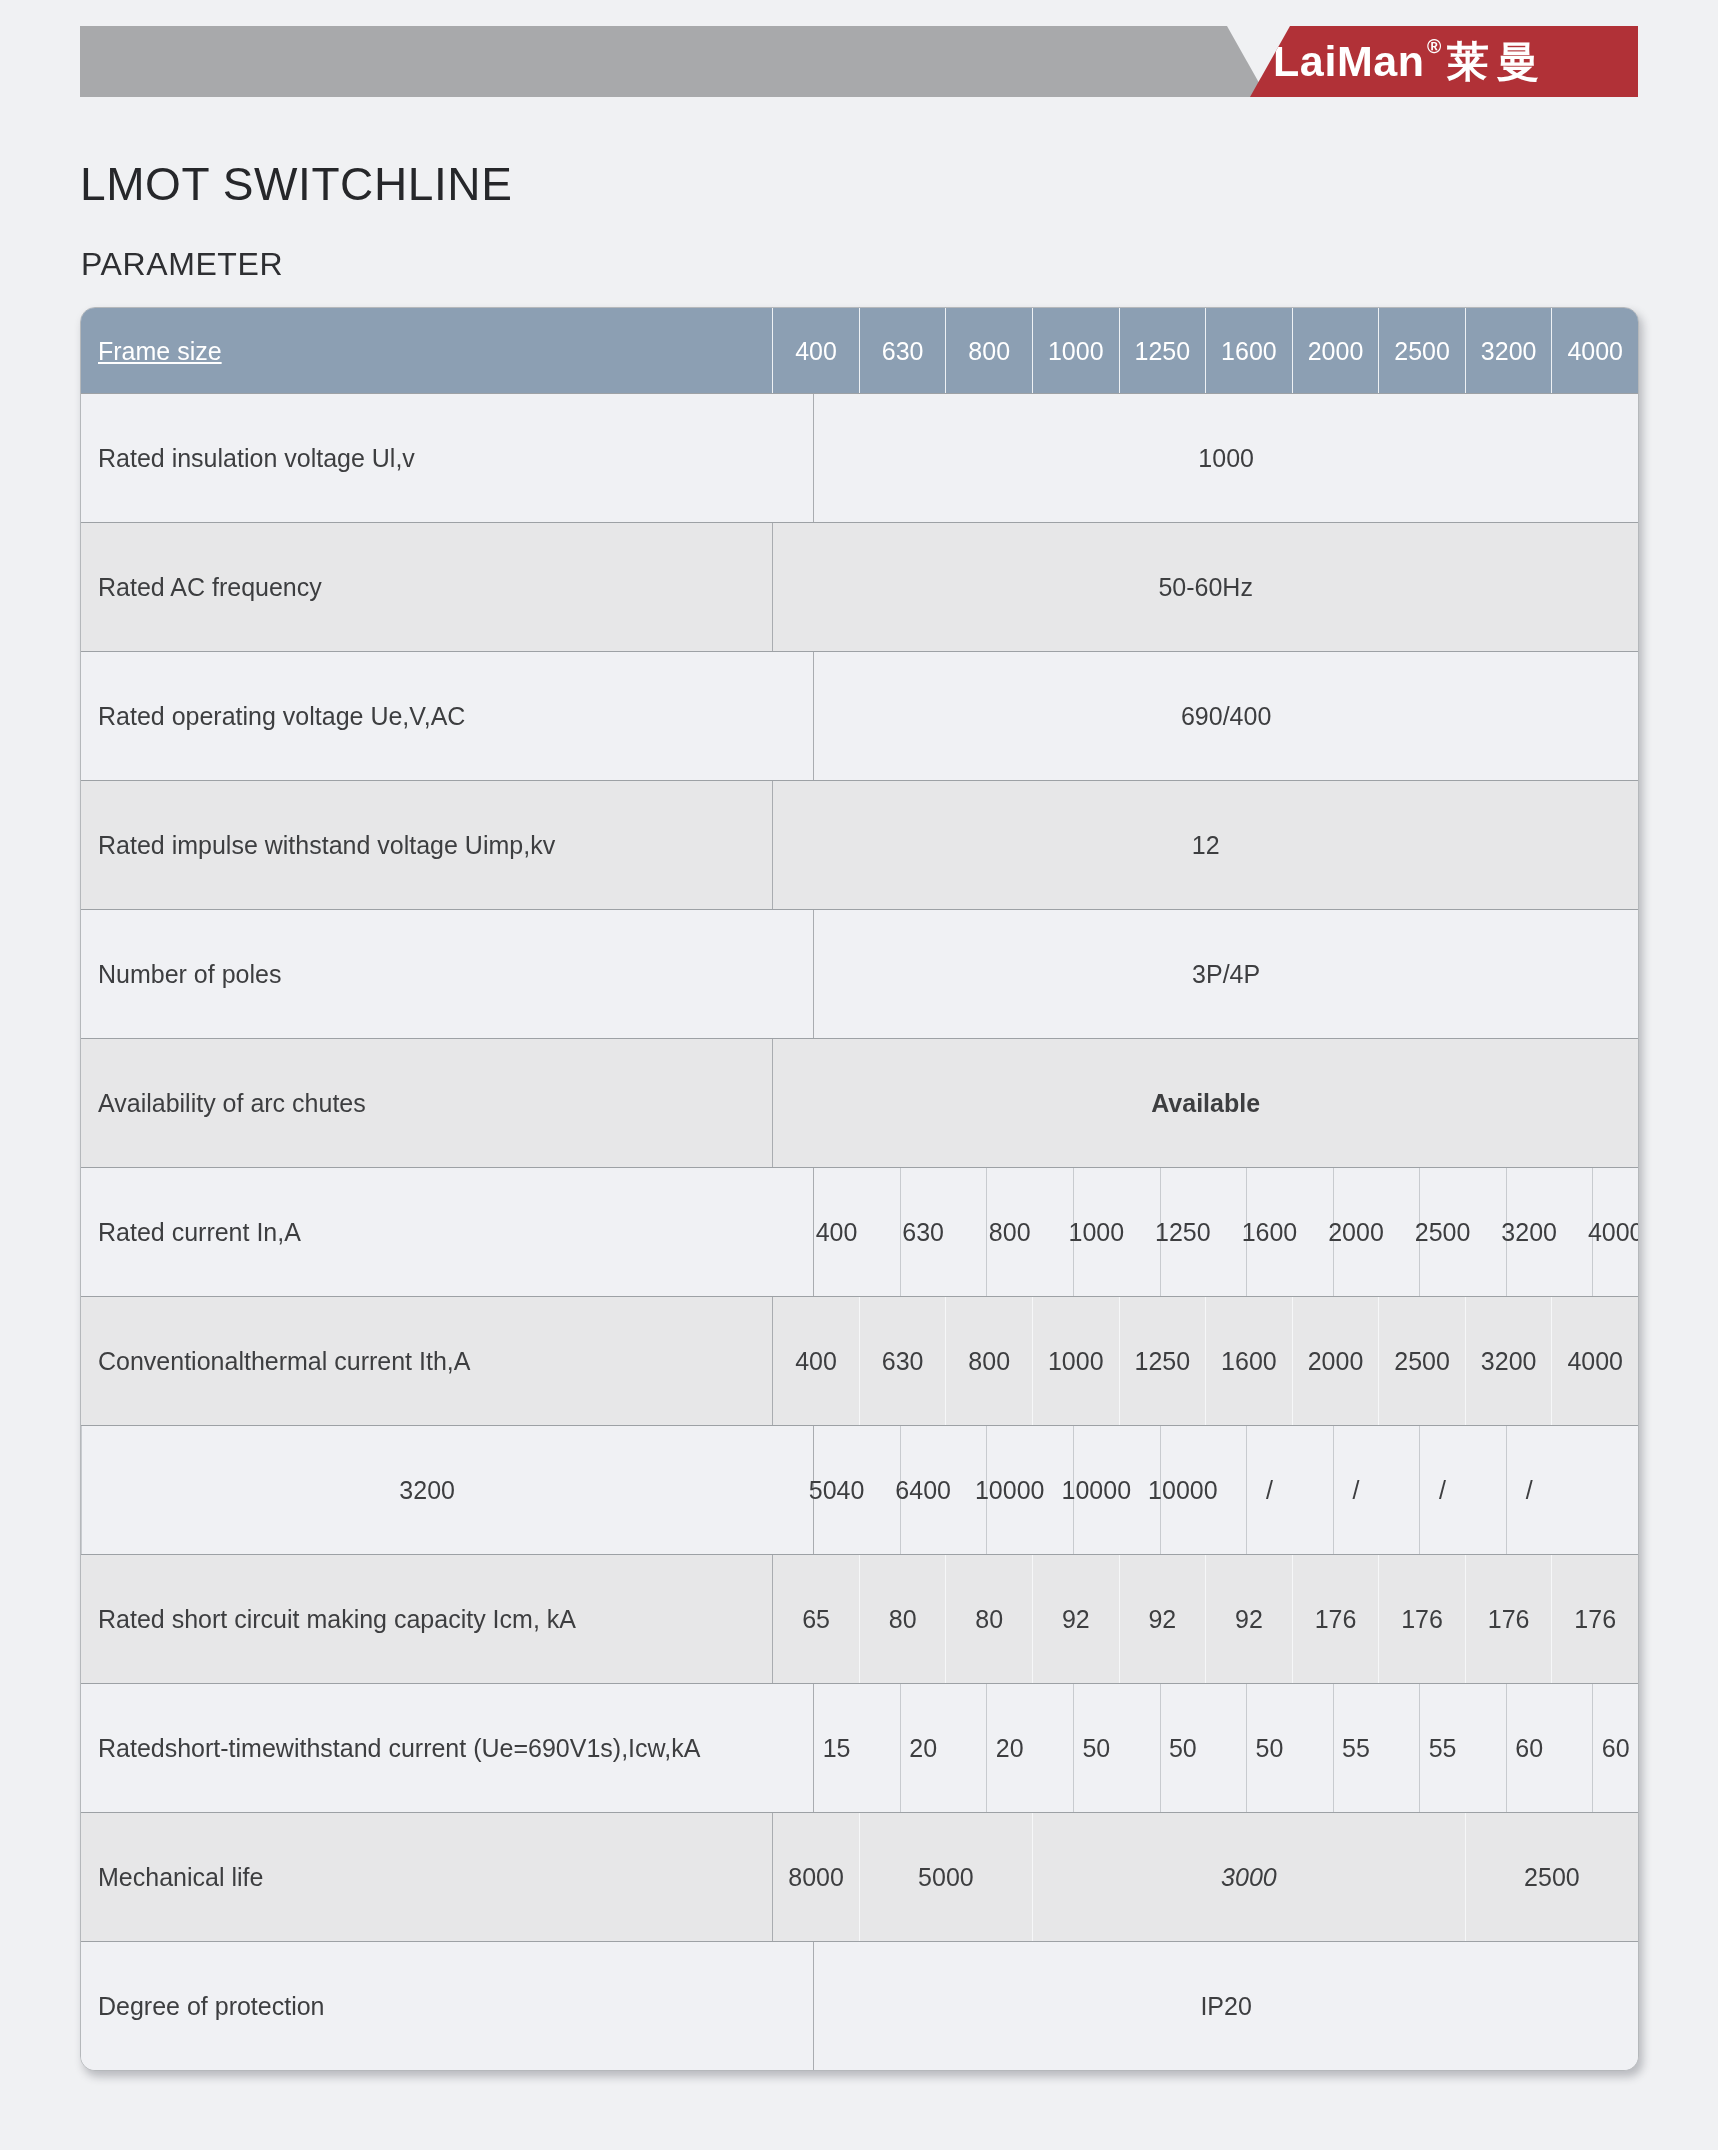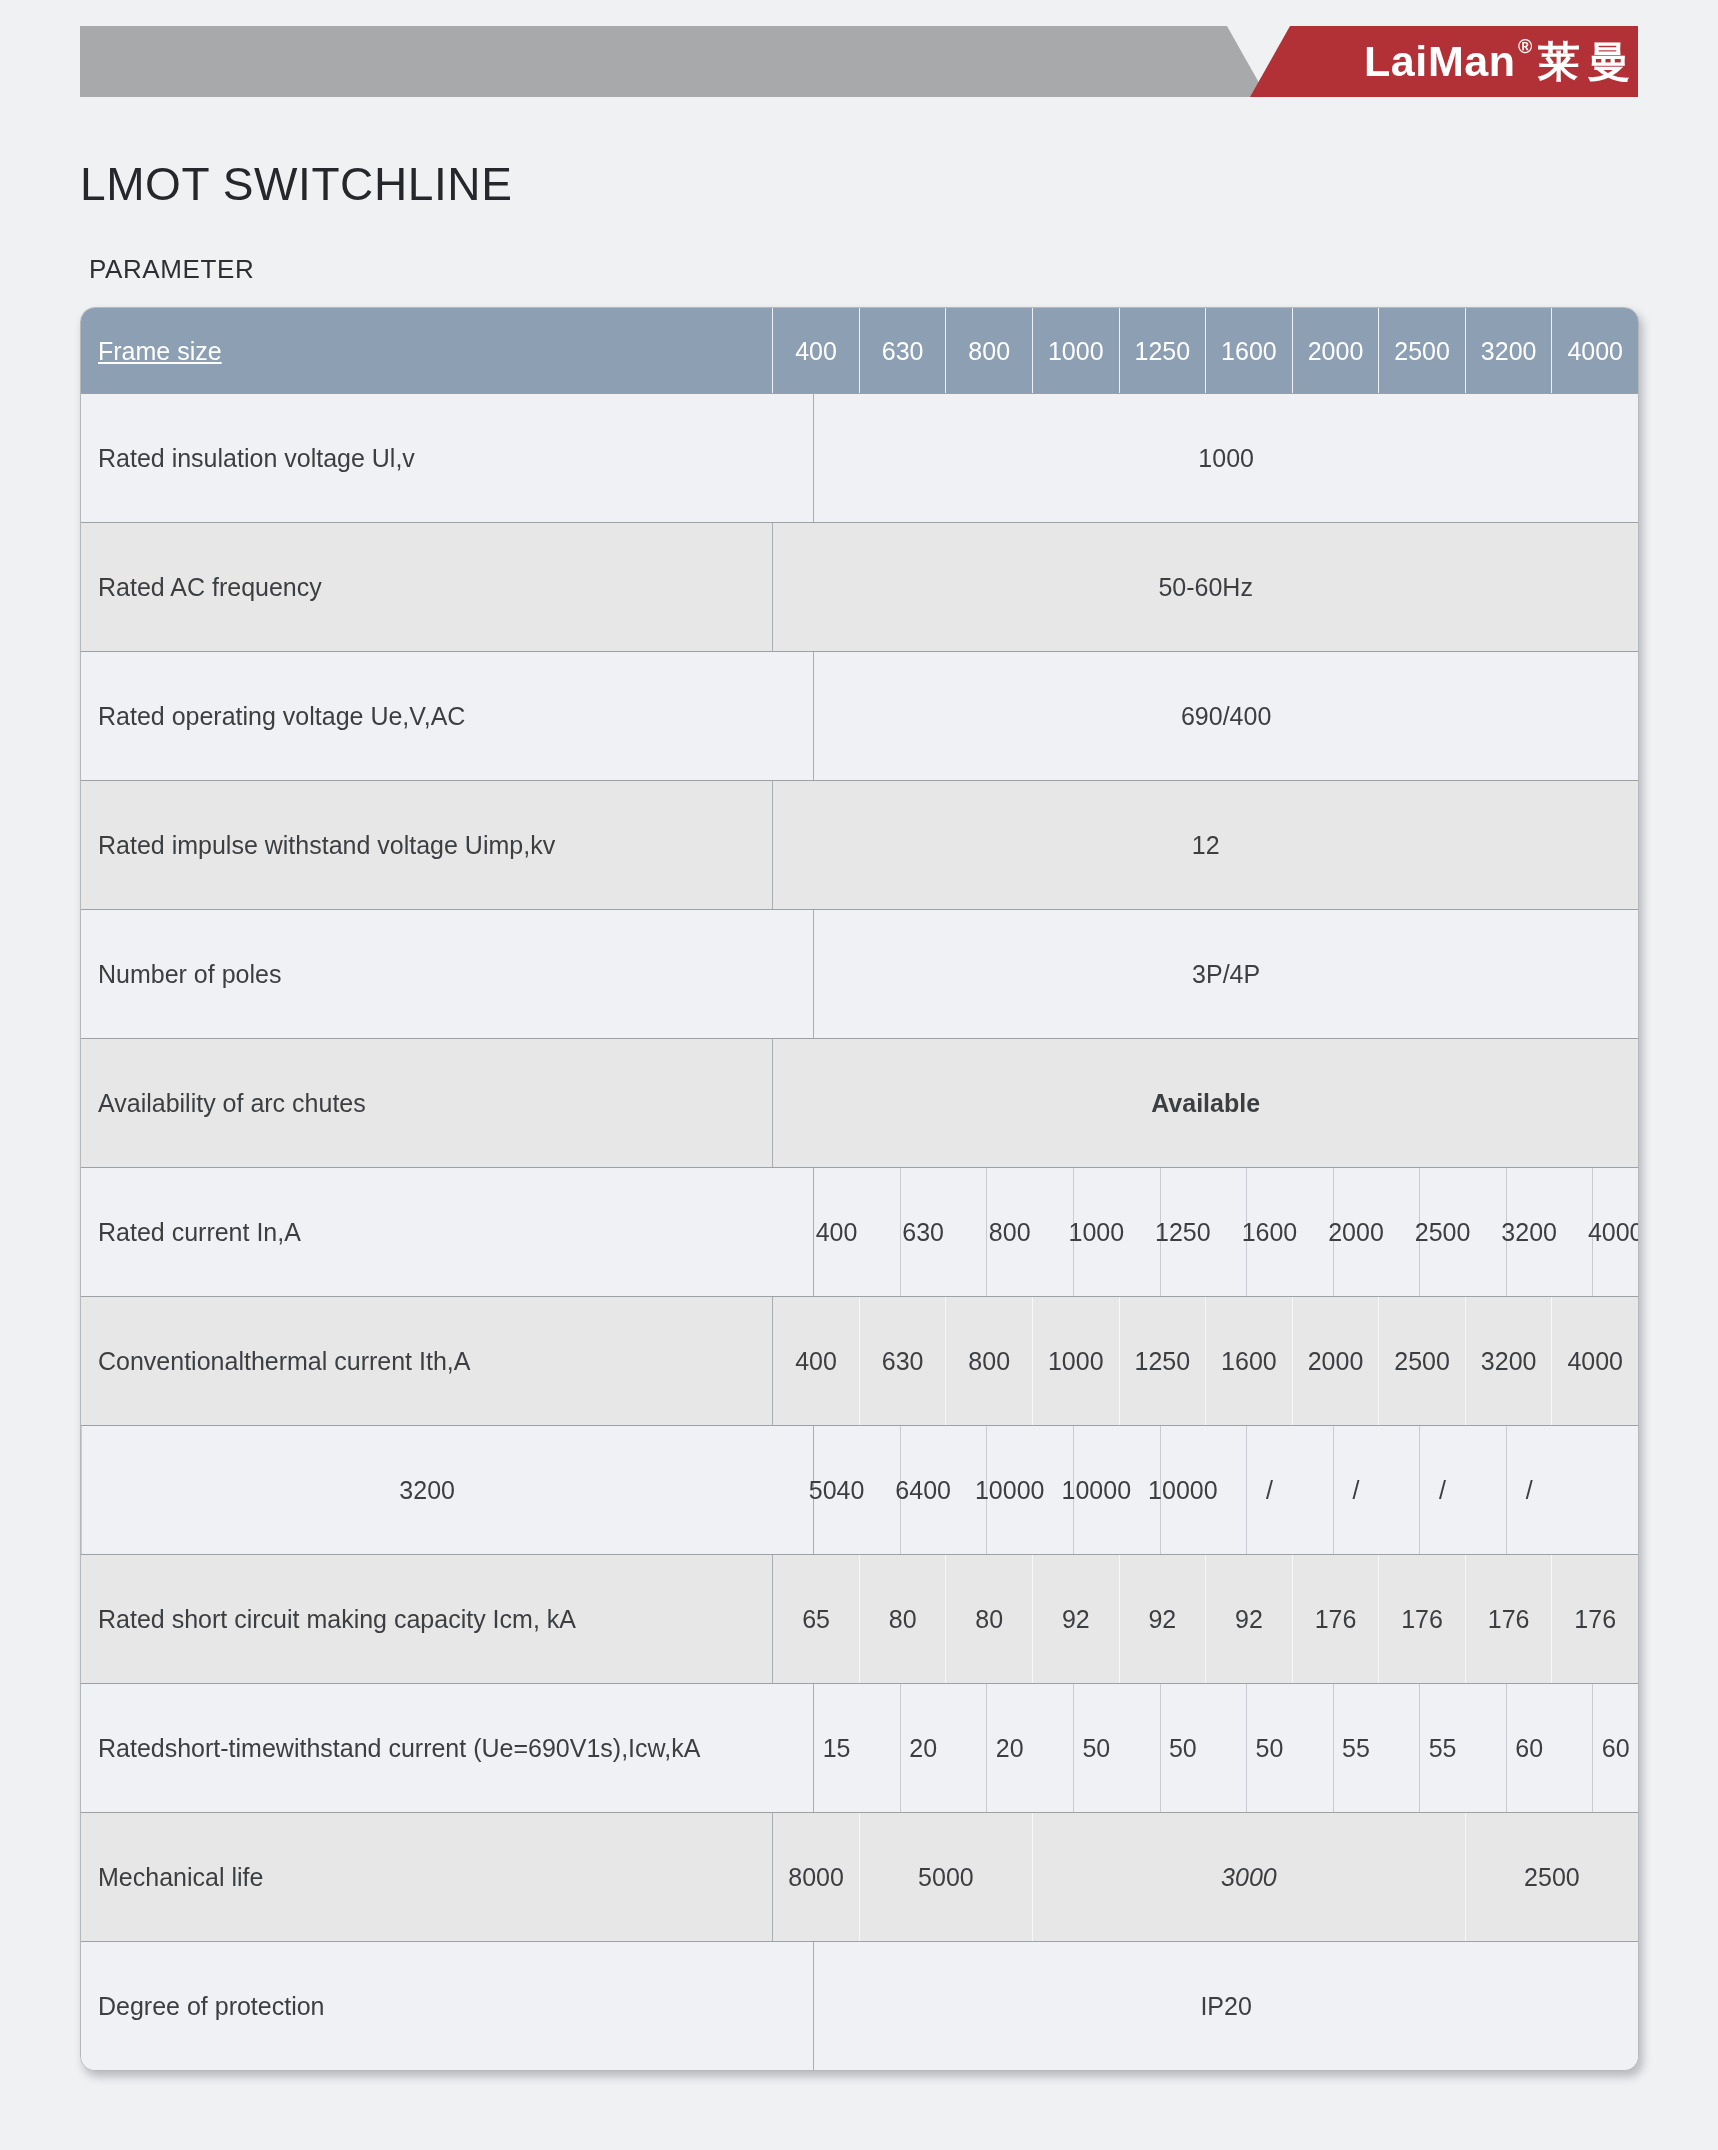--- a/index.html
+++ b/index.html
@@ -12,34 +12,34 @@
   
   .top-bar{
     position:absolute;left:80px;top:26px;width:1187px;height:71px;
     background:var(--top-bar,#a8a9ab);
     clip-path:polygon(0 0,calc(100% - 40px) 0,100% 100%,0 100%);
   }
   .logo{
     position:absolute;top:26px;left:1250px;width:388px;height:71px;
     background:var(--brand-red,#b13137);
     clip-path:polygon(40px 0,100% 0,100% 100%,0 100%);
-    display:flex;align-items:center;justify-content:flex-end;
+    display:flex;align-items:center;justify-content:flex-start;
     color:var(--header-text,#fff);white-space:nowrap;padding-left:23px;box-sizing:border-box;
   }
   .logo .latin{font-size:43px;font-weight:bold;letter-spacing:0.6px;}
   .logo .reg{font-size:19.4px;font-weight:bold;vertical-align:super;position:relative;top:-15px;margin:0 5.7px 0 2.3px;}
   .logo .cjk{font-size:42px;font-weight:bold;letter-spacing:8px;}
   
   .title{
     position:absolute;left:80px;top:161px;margin:0;
     font-size:46px;font-weight:500;letter-spacing:0.6px;color:#26272a;line-height:1;
   }
   .subtitle{
-    position:absolute;left:81px;top:248px;margin:8px;
-    font-size:26px;font-weight:normal;letter-spacing:0.6px;color:#2e2f32;line-height:1;
+    position:absolute;left:81px;top:248px;margin:0;
+    font-size:32px;font-weight:normal;letter-spacing:0.6px;color:#2e2f32;line-height:1;
   }
   
   .spec-table{
     position:absolute;left:80px;top:307px;width:1559px;
     border:1.1px solid #b5b8bb;border-radius:15px;overflow:hidden;
     box-shadow:3.4px 5.1px 8px rgba(45,50,60,.28);
     background:var(--row-light,#f0f1f4);box-sizing:border-box;
   }
   .grid-row{
     display:grid;grid-template-columns:44.4% repeat(10,1fr);

